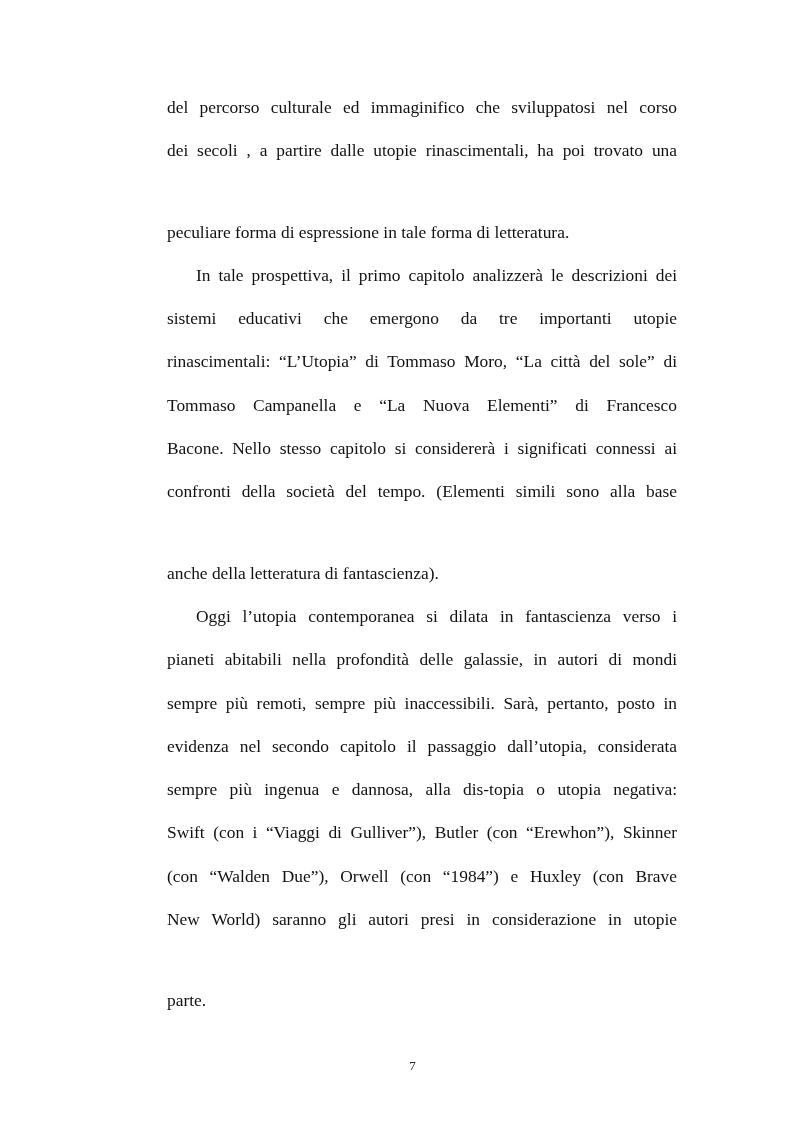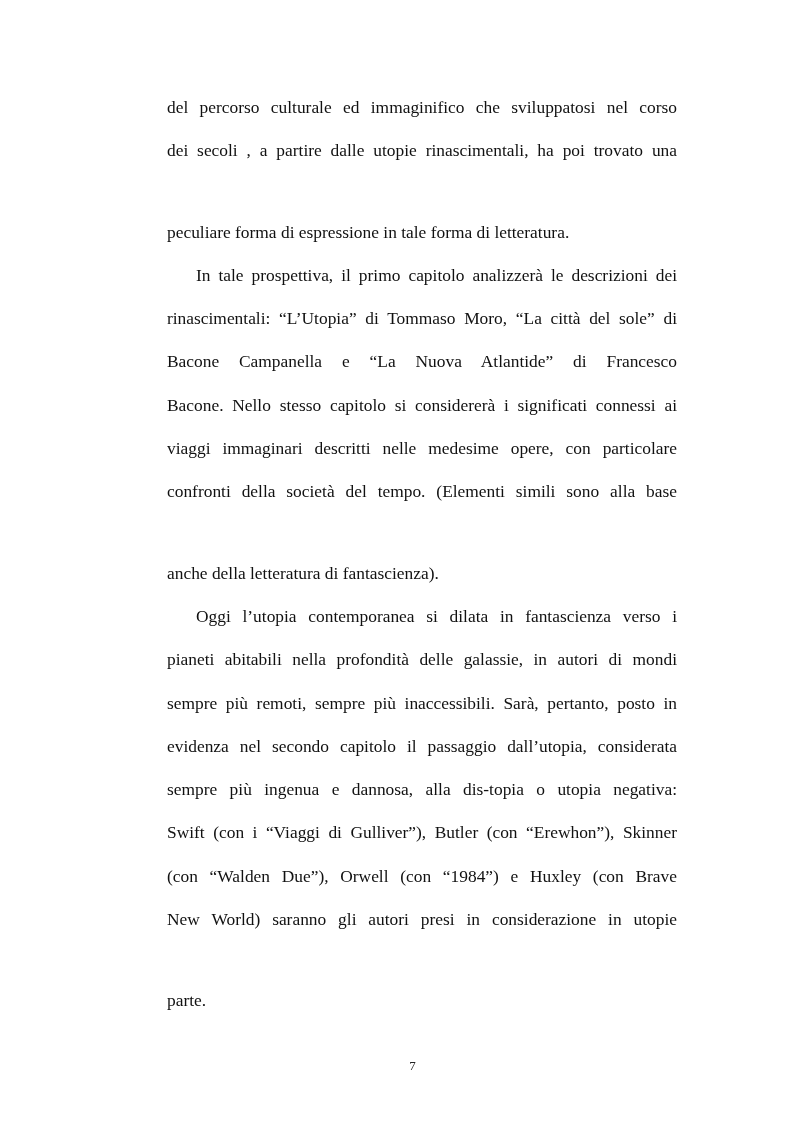--- a/index.html
+++ b/index.html
@@ -59,24 +59,24 @@
 <body>
 
 <div class="page">
   <div class="text-block">
 
     <span class="line">del percorso culturale ed immaginifico che sviluppatosi nel corso</span>
     <span class="line">dei secoli , a partire dalle utopie rinascimentali, ha poi trovato una</span>
     <span class="line last">peculiare forma di espressione in tale forma di letteratura.</span>
 
     <span class="line indent">In tale prospettiva, il primo capitolo analizzerà le descrizioni dei</span>
+    <span class="line">sistemi educativi che emergono da tre importanti utopie</span>
     <span class="line">rinascimentali: “L’Utopia” di Tommaso Moro, “La città del sole” di</span>
-    <span class="line">Bacone Campanella e “La Nuova Atlantide” di Francesco</span>
+    <span class="line">Tommaso Campanella e “La Nuova Elementi” di Francesco</span>
     <span class="line">Bacone. Nello stesso capitolo si considererà i significati connessi ai</span>
-    <span class="line">viaggi immaginari descritti nelle medesime opere, con particolare</span>
     <span class="line">confronti della società del tempo. (Elementi simili sono alla base</span>
     <span class="line last">anche della letteratura di fantascienza).</span>
 
     <span class="line indent">Oggi l’utopia contemporanea si dilata in fantascienza verso i</span>
     <span class="line">pianeti abitabili nella profondità delle galassie, in autori di mondi</span>
     <span class="line">sempre più remoti, sempre più inaccessibili. Sarà, pertanto, posto in</span>
     <span class="line">evidenza nel secondo capitolo il passaggio dall’utopia, considerata</span>
     <span class="line">sempre più ingenua e dannosa, alla dis-topia o utopia negativa:</span>
     <span class="line">Swift (con i “Viaggi di Gulliver”), Butler (con “Erewhon”), Skinner</span>
     <span class="line">(con “Walden Due”), Orwell (con “1984”) e Huxley (con Brave</span>

